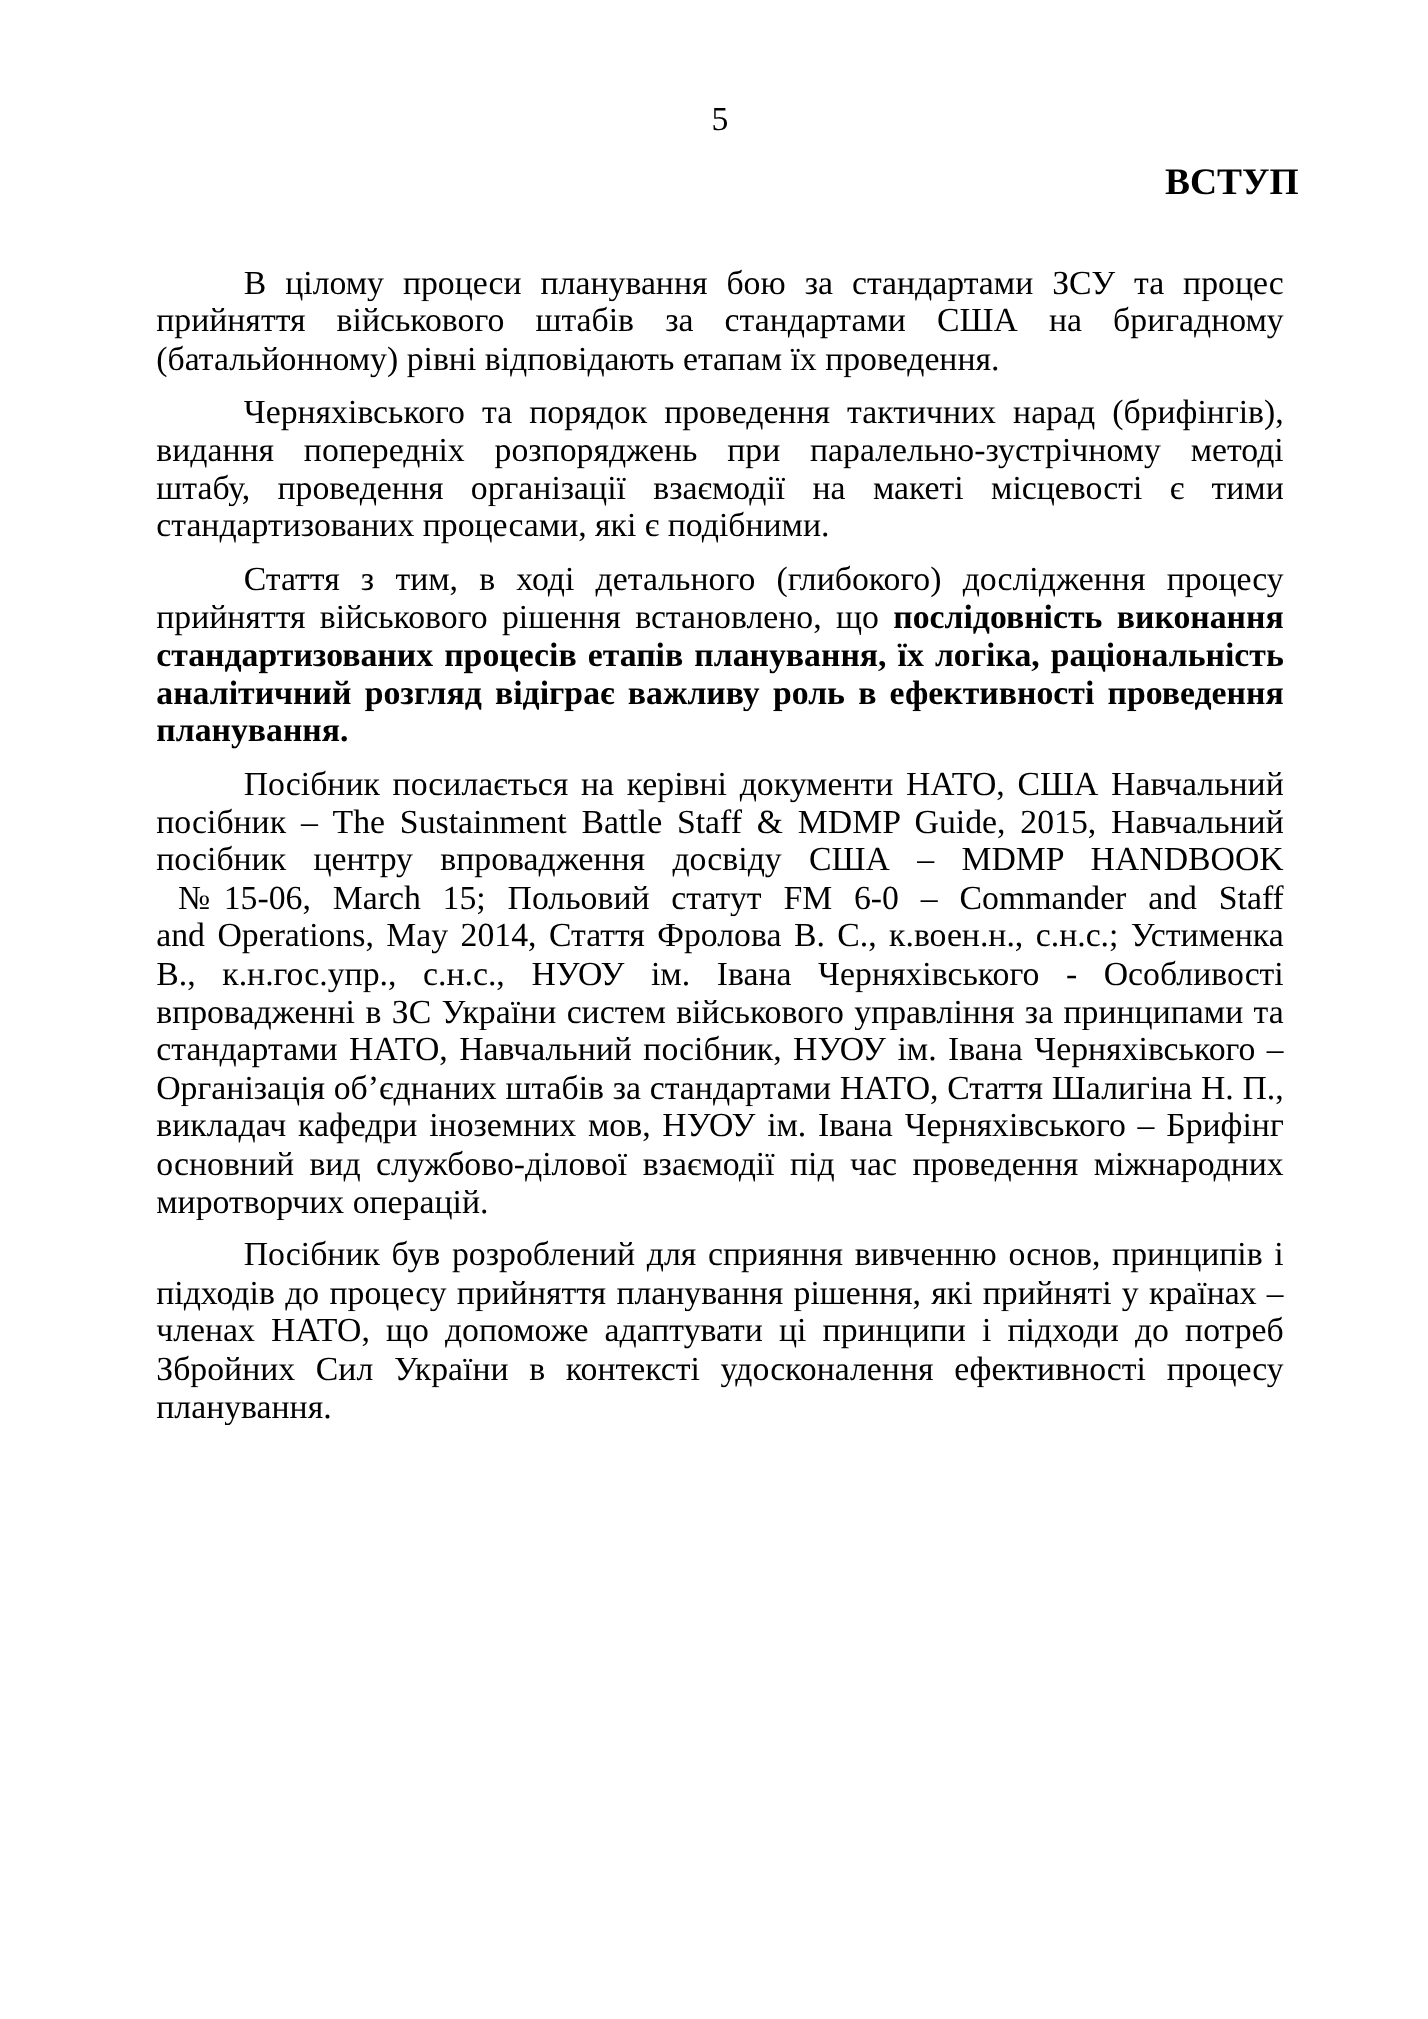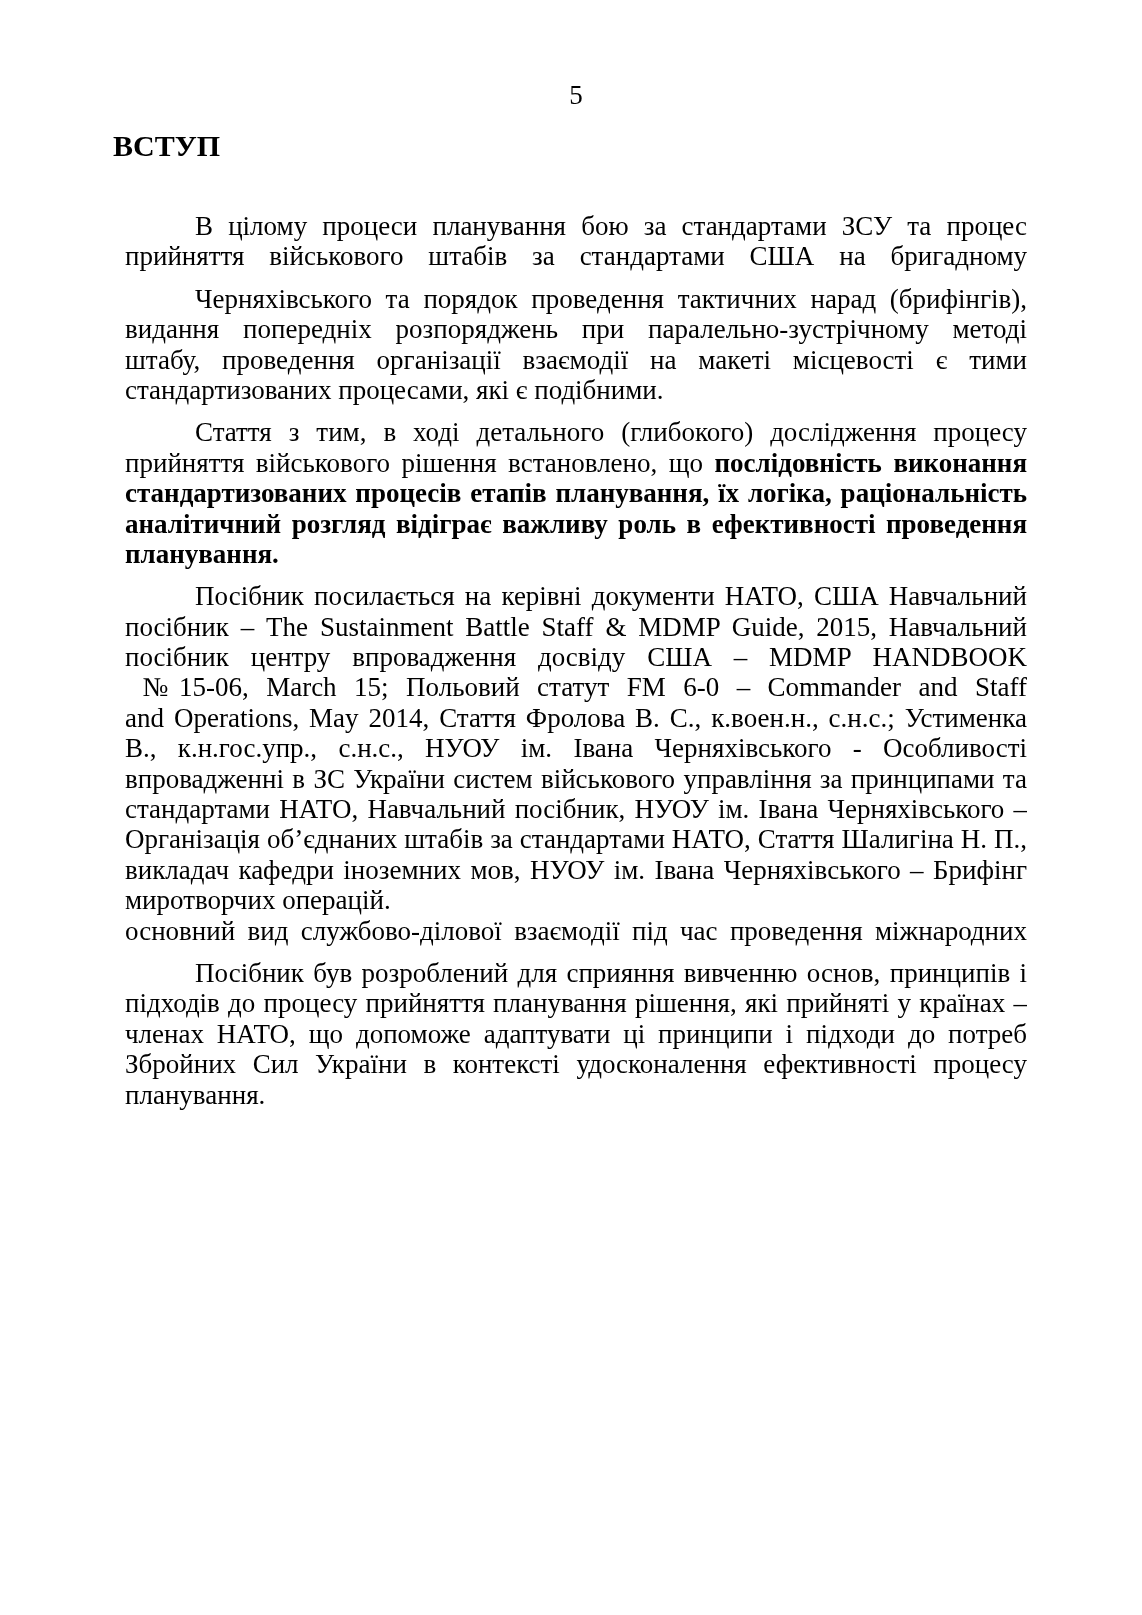--- a/index.html
+++ b/index.html
@@ -18,21 +18,21 @@
   .page-number {
     position: absolute;
     top: 82px; left: 113px; width: 926px;
     text-align: center;
     font-size: 27px; line-height: 27px;
   }
   .doc-title {
     position: absolute;
     top: 130px; left: 113px; width: 926px;
     margin: 0;
-    text-align: left;
+    text-align: right;
     font-size: 30px; line-height: 31px;
     font-weight: bold;
   }
   .content {
     position: absolute;
     top: 199px; left: 113px; width: 926px;
   }
   .paragraph { margin: 12px; padding: 0; }
   .line {
     font-size: 27px;
@@ -53,20 +53,21 @@
 </head>
 <body>
 
 <div class="page">
   <div class="page-number">5</div>
   <h1 class="doc-title">ВСТУП</h1>
   <div class="content" id="content">
       <div class="paragraph">
         <div class="line ind"><span>В цілому процеси планування бою за стандартами ЗСУ та процес</span></div>
         <div class="line"><span>прийняття військового штабів за стандартами США на бригадному</span></div>
+        <div class="line nojust"><span>(батальйонному) рівні відповідають етапам їх проведення.</span></div>
       </div>
       <div class="paragraph">
         <div class="line ind"><span>Черняхівського та порядок проведення тактичних нарад (брифінгів),</span></div>
         <div class="line"><span>видання попередніх розпоряджень при паралельно-зустрічному методі роботи</span></div>
         <div class="line"><span>штабу, проведення організації взаємодії на макеті місцевості є тими</span></div>
         <div class="line nojust"><span>стандартизованих процесами, які є подібними.</span></div>
       </div>
       <div class="paragraph">
         <div class="line ind"><span>Стаття з тим, в ході детального (глибокого) дослідження процесу</span></div>
         <div class="line"><span>прийняття військового рішення встановлено, що </span><span class="bold">послідовність виконання</span></div>
@@ -78,22 +79,22 @@
         <div class="line ind"><span>Посібник посилається на керівні документи НАТО, США Навчальний</span></div>
         <div class="line"><span>посібник – The Sustainment Battle Staff &amp; MDMP Guide, 2015, Навчальний</span></div>
         <div class="line"><span>посібник центру впровадження досвіду США – MDMP HANDBOOK</span></div>
         <div class="line"><span>&nbsp;№15-06, March 15; Польовий статут FM 6-0 – Commander and Staff Organization</span></div>
         <div class="line"><span>and Operations, May 2014, Стаття Фролова В. С., к.воен.н., с.н.с.; Устименка А.</span></div>
         <div class="line"><span>В., к.н.гос.упр., с.н.с., НУОУ ім. Івана Черняхівського - Особливості</span></div>
         <div class="line"><span>впровадженні в ЗС України систем військового управління за принципами та</span></div>
         <div class="line"><span>стандартами НАТО, Навчальний посібник, НУОУ ім. Івана Черняхівського –</span></div>
         <div class="line"><span>Організація об’єднаних штабів за стандартами НАТО, Стаття Шалигіна Н. П.,</span></div>
         <div class="line"><span>викладач кафедри іноземних мов, НУОУ ім. Івана Черняхівського – Брифінг як</span></div>
+        <div class="line"><span>основний вид службово-ділової взаємодії під час проведення міжнародних</span></div>
         <div class="line nojust"><span>миротворчих операцій.</span></div>
-        <div class="line"><span>основний вид службово-ділової взаємодії під час проведення міжнародних</span></div>
       </div>
       <div class="paragraph">
         <div class="line ind"><span>Посібник був розроблений для сприяння вивченню основ, принципів і</span></div>
         <div class="line"><span>підходів до процесу прийняття планування рішення, які прийняті у країнах –</span></div>
         <div class="line"><span>членах НАТО, що допоможе адаптувати ці принципи і підходи до потреб</span></div>
         <div class="line"><span>Збройних Сил України в контексті удосконалення ефективності процесу</span></div>
         <div class="line nojust"><span>планування.</span></div>
       </div>
     </div>
 </div>

